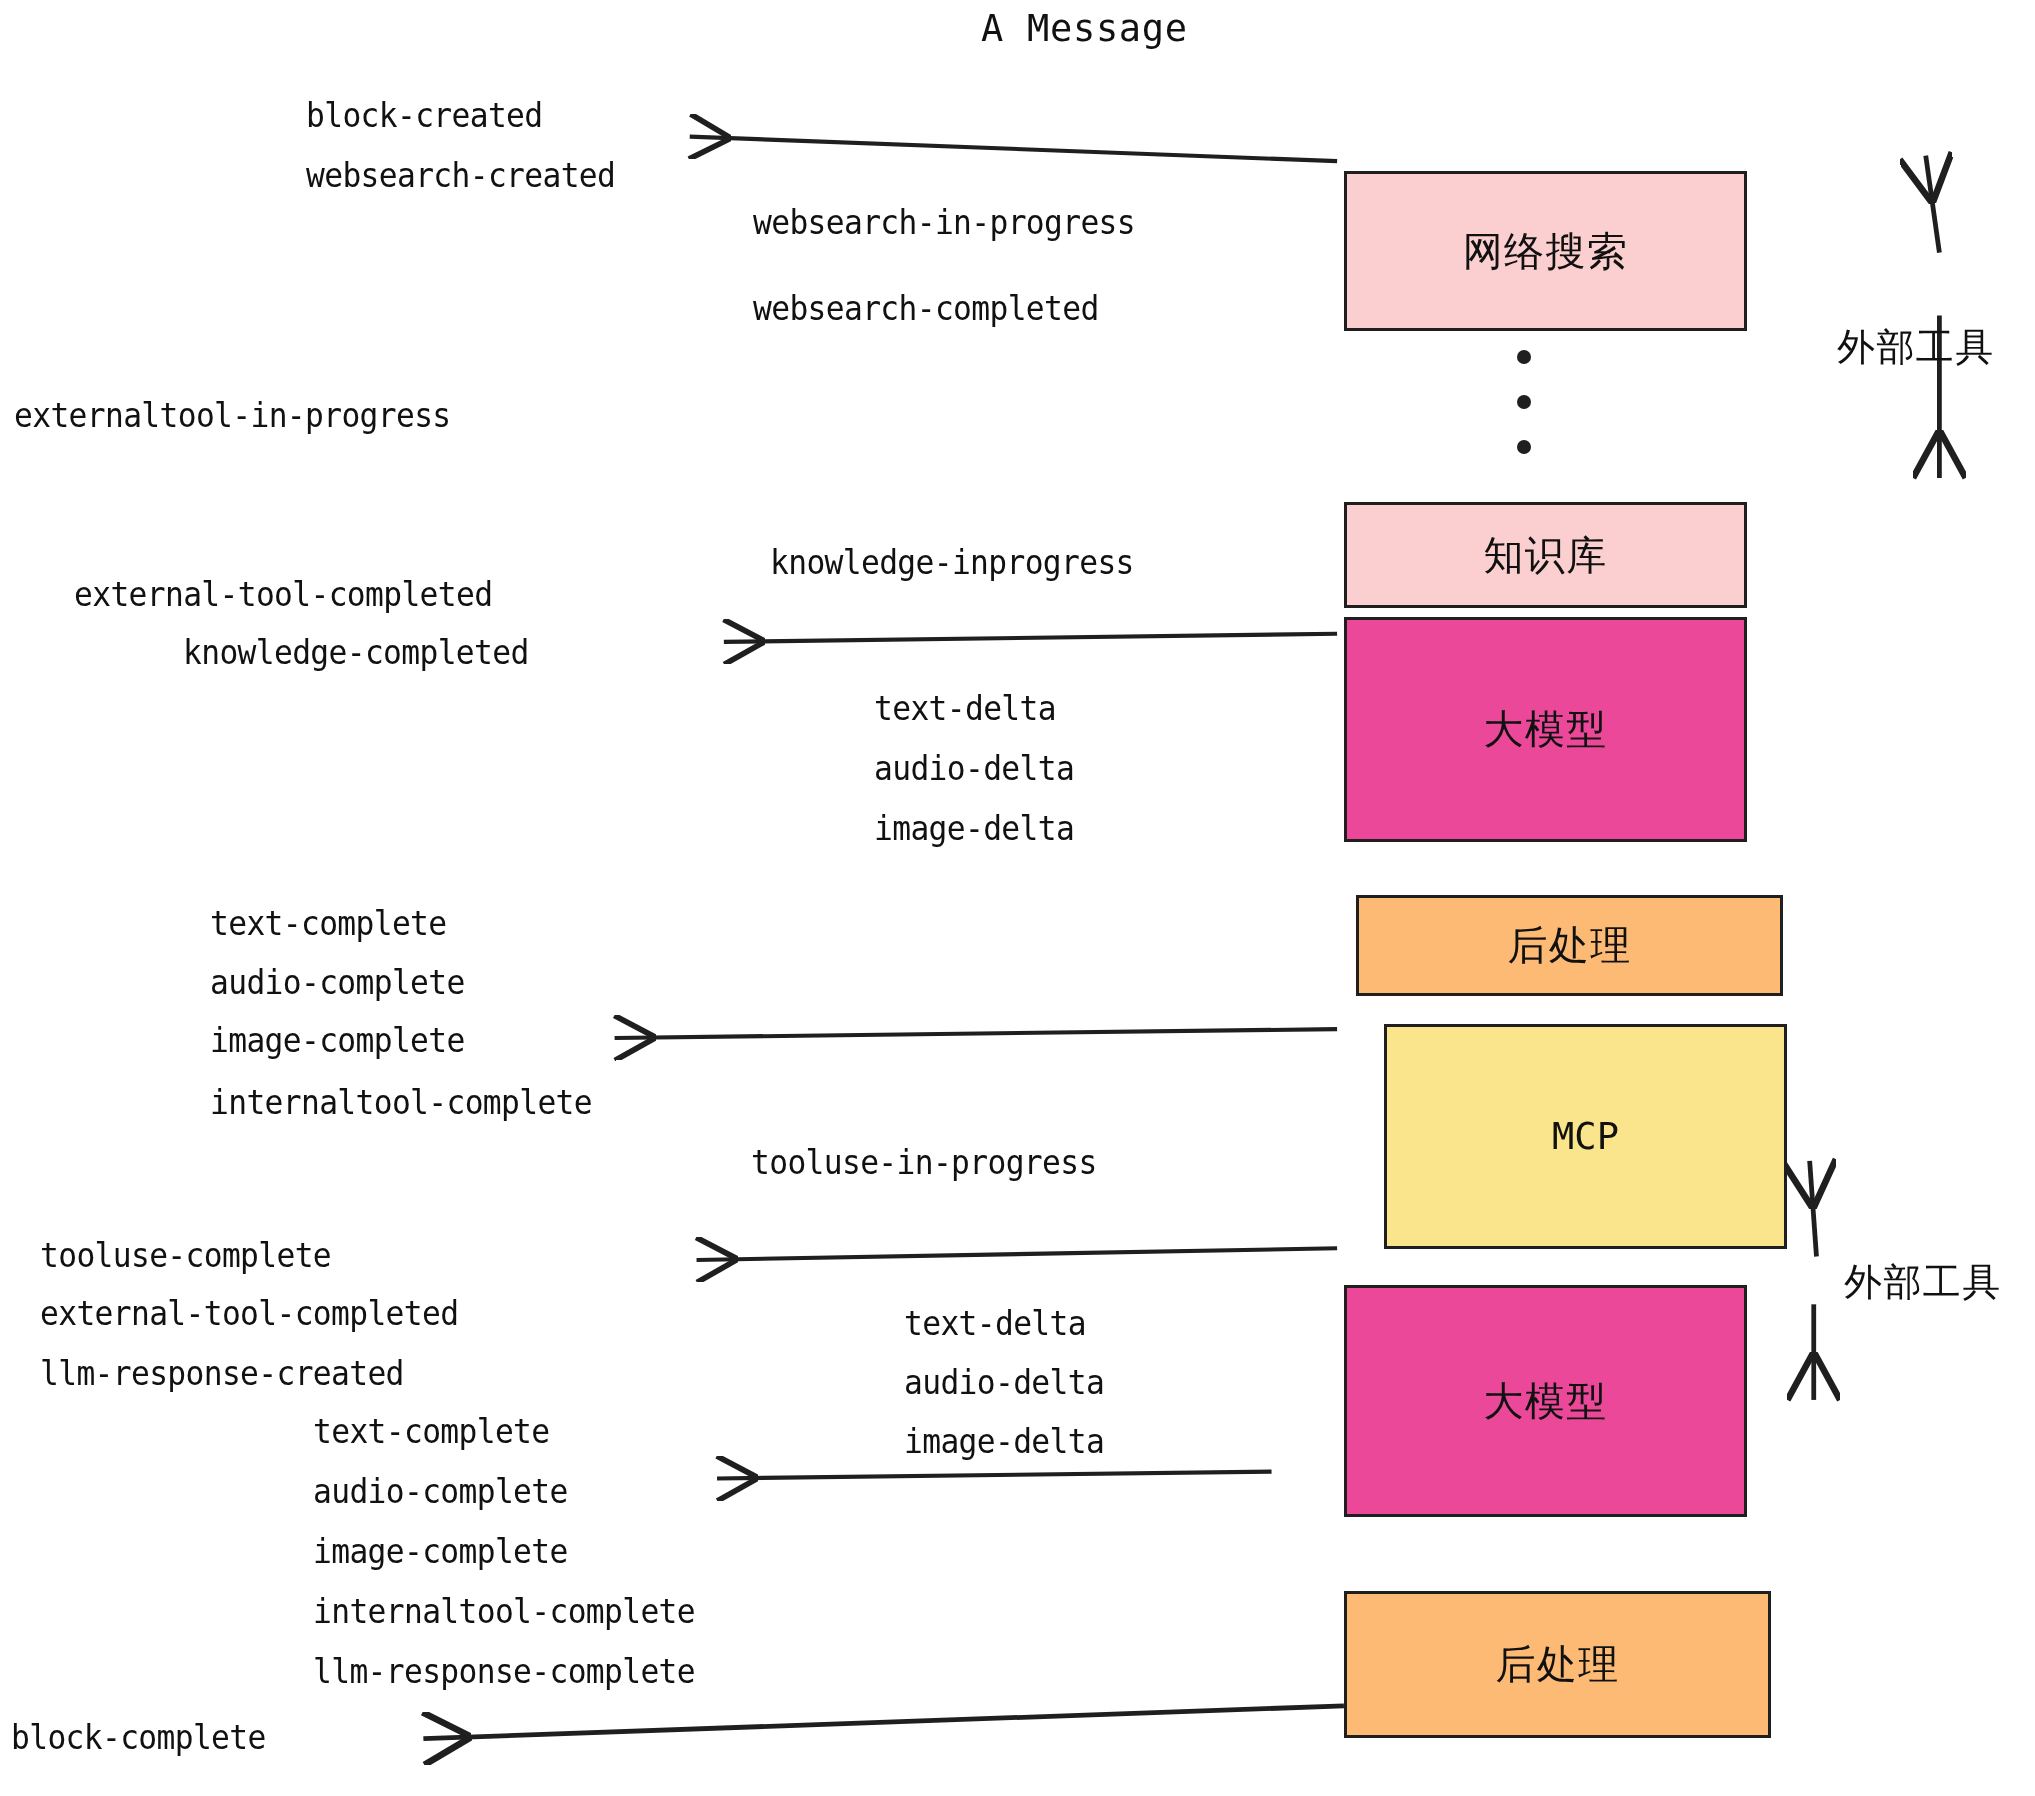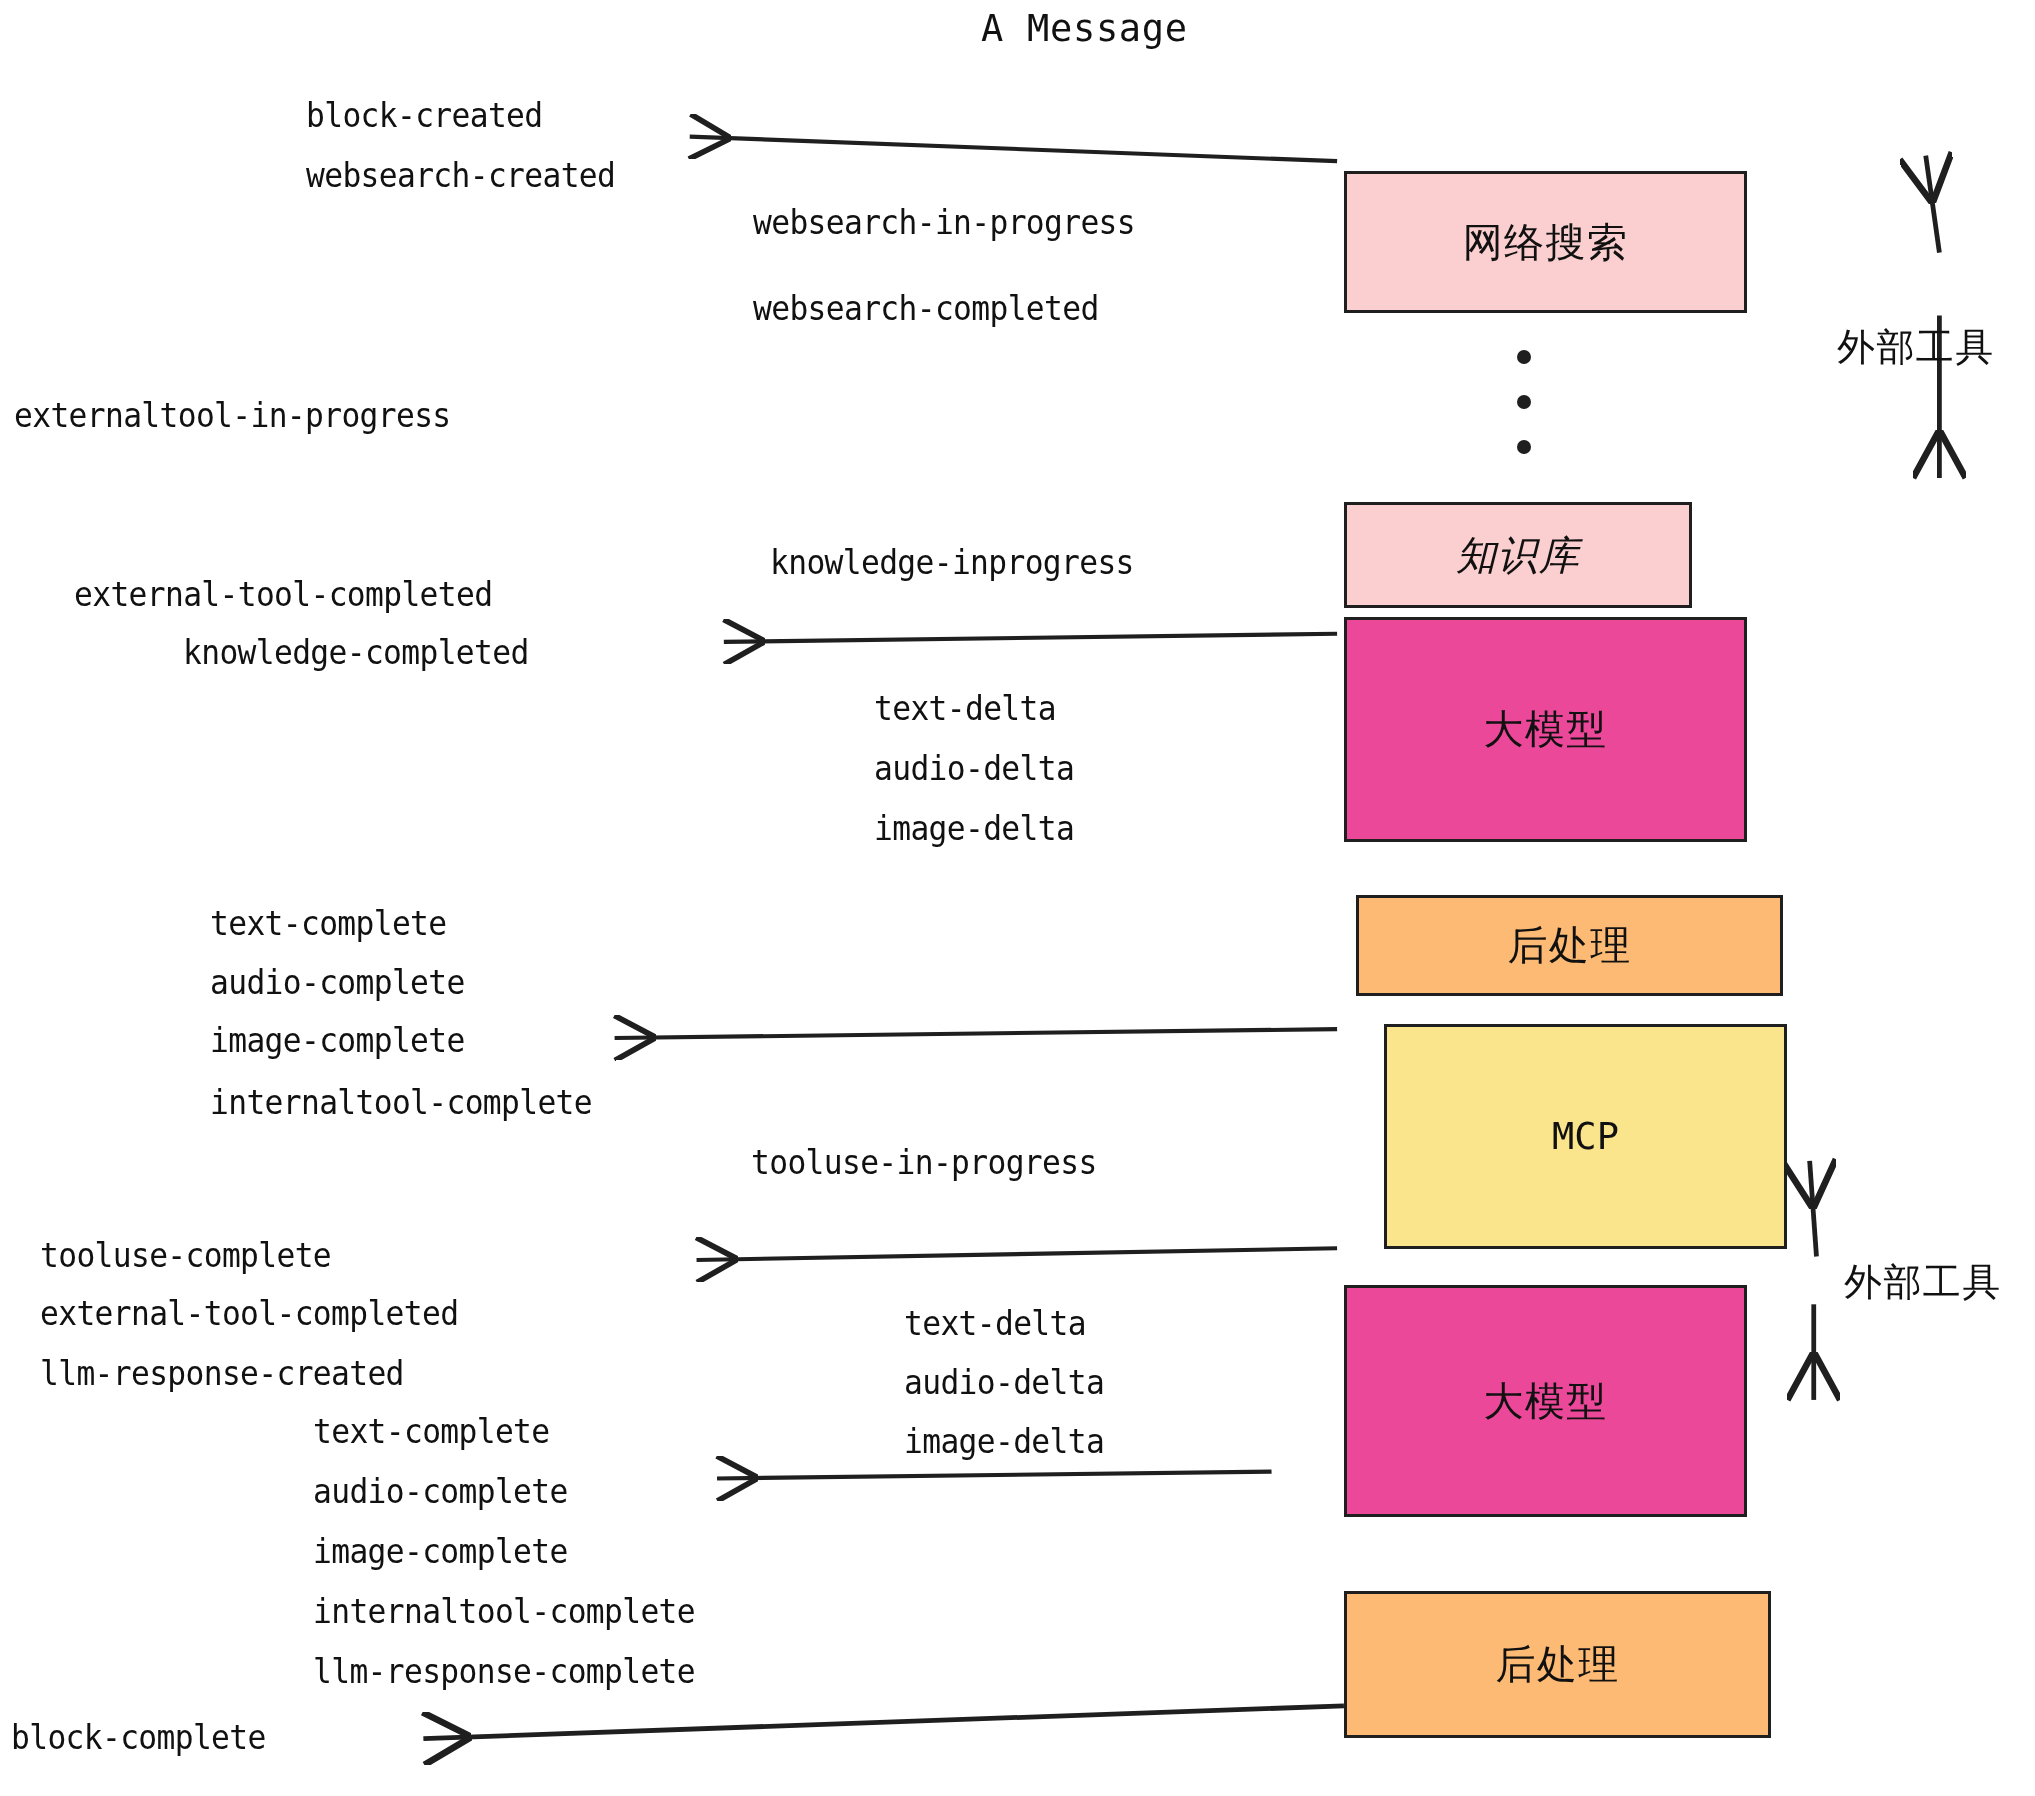--- a/index.html
+++ b/index.html
@@ -155,31 +155,31 @@
   <div class="mono evt" style="left:904px; top:1424px;">image-delta</div>
 
   <div class="mono evt" style="left:313px; top:1414px;">text-complete</div>
   <div class="mono evt" style="left:313px; top:1474px;">audio-complete</div>
   <div class="mono evt" style="left:313px; top:1534px;">image-complete</div>
   <div class="mono evt" style="left:313px; top:1594px;">internaltool-complete</div>
   <div class="mono evt" style="left:313px; top:1654px;">llm-response-complete</div>
 
   <div class="mono evt" style="left:11px; top:1720px;">block-complete</div>
 
-  <div class="box pink" style="left:1344px; top:171px; width:403px; height:142px;">
+  <div class="box pink" style="left:1344px; top:171px; width:403px; height:160px;">
     <span class="boxlabel">网络搜索</span>
   </div>
 
   <div class="dots" style="left:1516px; top:350px; width:16.4px; height:104px;">
     <span></span>
     <span></span>
     <span></span>
   </div>
 
-  <div class="box pink" style="left:1344px; top:502px; width:348px; height:106px;font-style:italic;">
+  <div class="box pink" style="left:1344px; top:502px; width:403px; height:106px;">
     <span class="boxlabel">知识库</span>
   </div>
 
   <div class="box green" style="left:1344px; top:617px; width:403px; height:225px;">
     <span class="boxlabel">大模型</span>
   </div>
 
   <div class="box white" style="left:1356px; top:895px; width:427px; height:101px;">
     <span class="boxlabel">后处理</span>
   </div>

